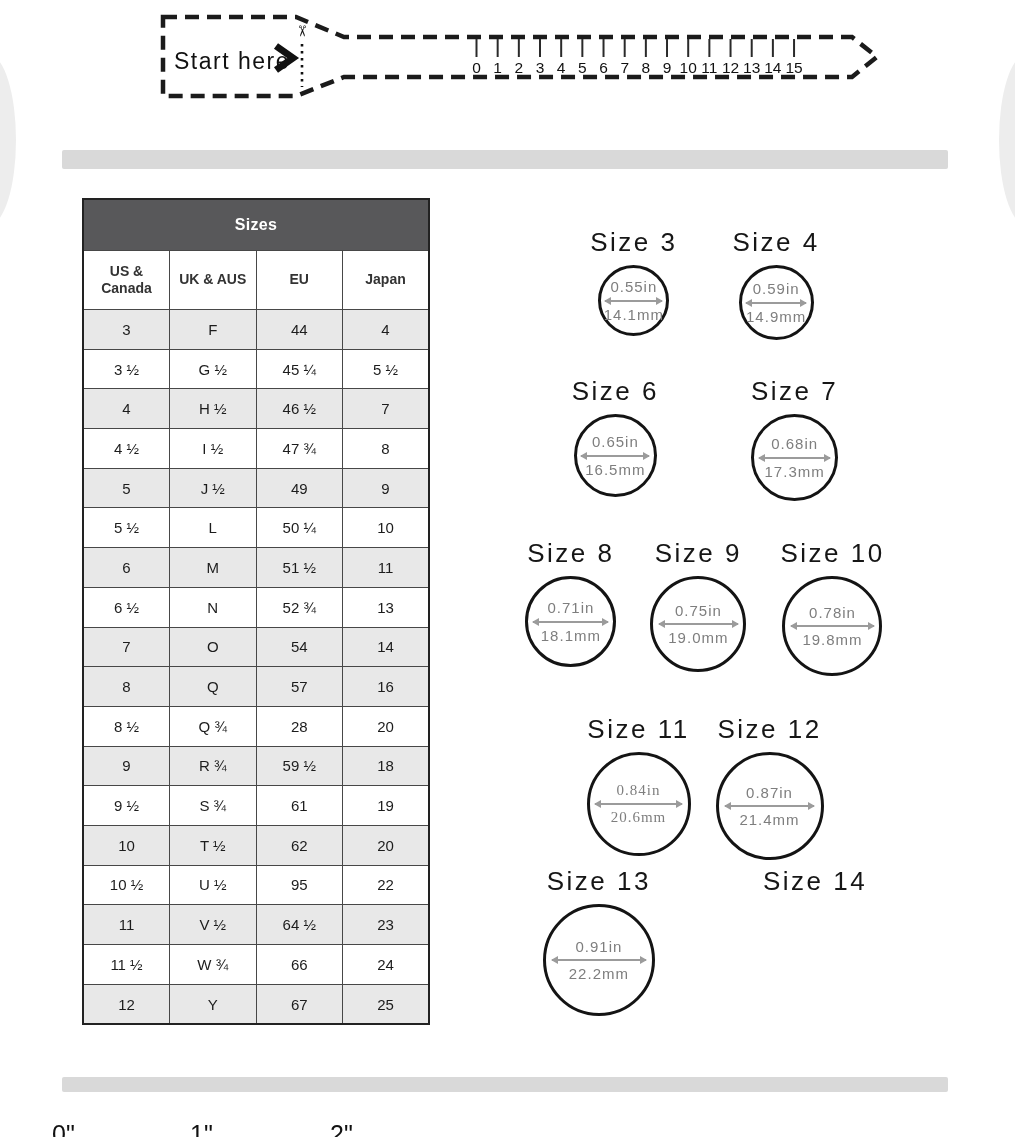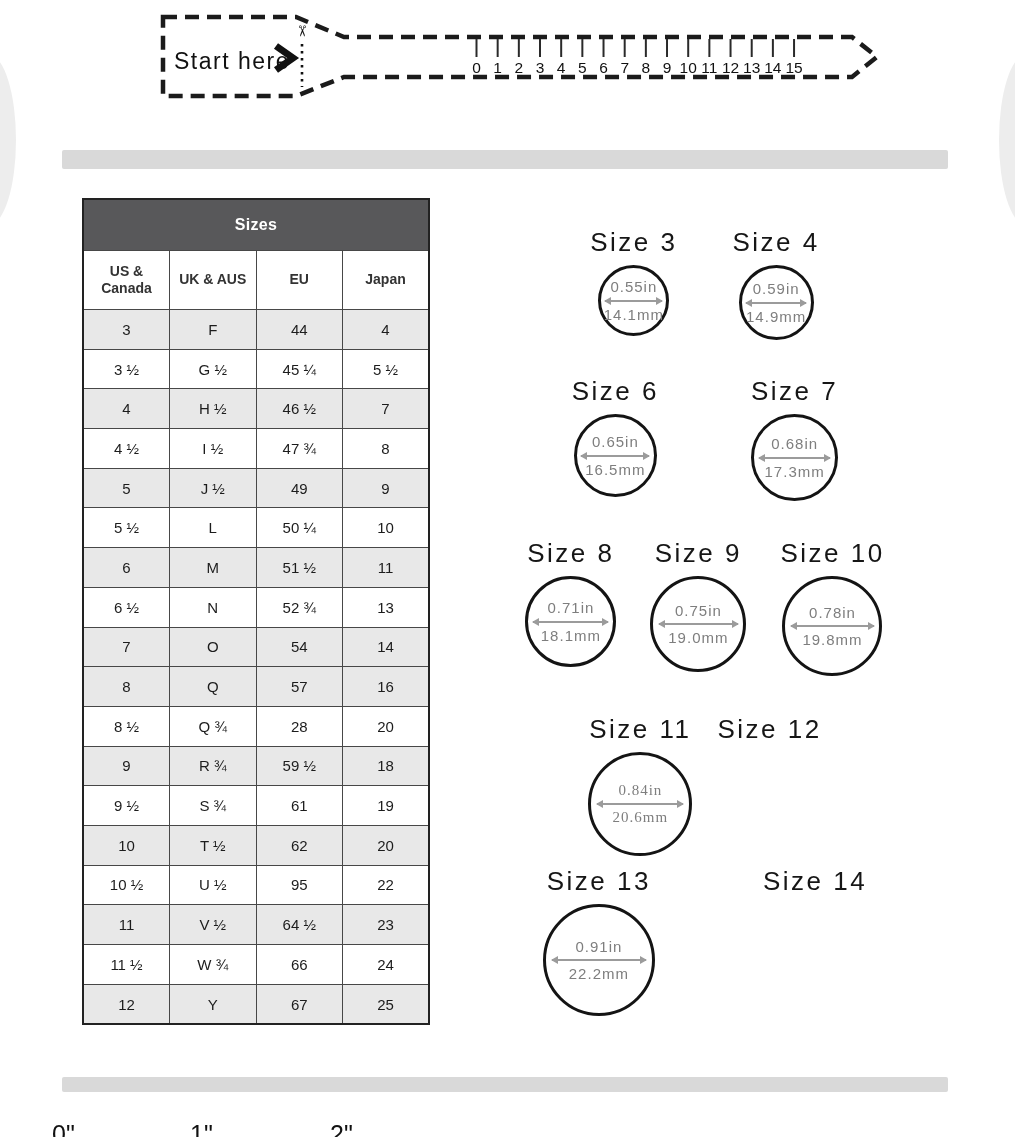--- a/index.html
+++ b/index.html
@@ -337,20 +337,27 @@
       <div class="ring-inner">
         <div class="ring-in">0.84in</div>
         <div class="ring-arrow"></div>
         <div class="ring-mm">20.6mm</div>
       </div>
     </div>
   </div>
 
   <div class="ring-group">
     <div class="ring-title">Size 12</div>
+    <div class="ring-circle" style="width: 108px; height: 108px;">
+      <div class="ring-inner">
+        <div class="ring-in">0.87in</div>
+        <div class="ring-arrow"></div>
+        <div class="ring-mm">21.4mm</div>
+      </div>
+    </div>
   </div>
 </div>
   <div class="ring-row" id="ring-row-4" style="top:846px;gap:108px">
   <div class="ring-group">
     <div class="ring-title">Size 13</div>
     <div class="ring-circle" style="width: 112px; height: 112px;">
       <div class="ring-inner">
         <div class="ring-in">0.91in</div>
         <div class="ring-arrow"></div>
         <div class="ring-mm">22.2mm</div>

